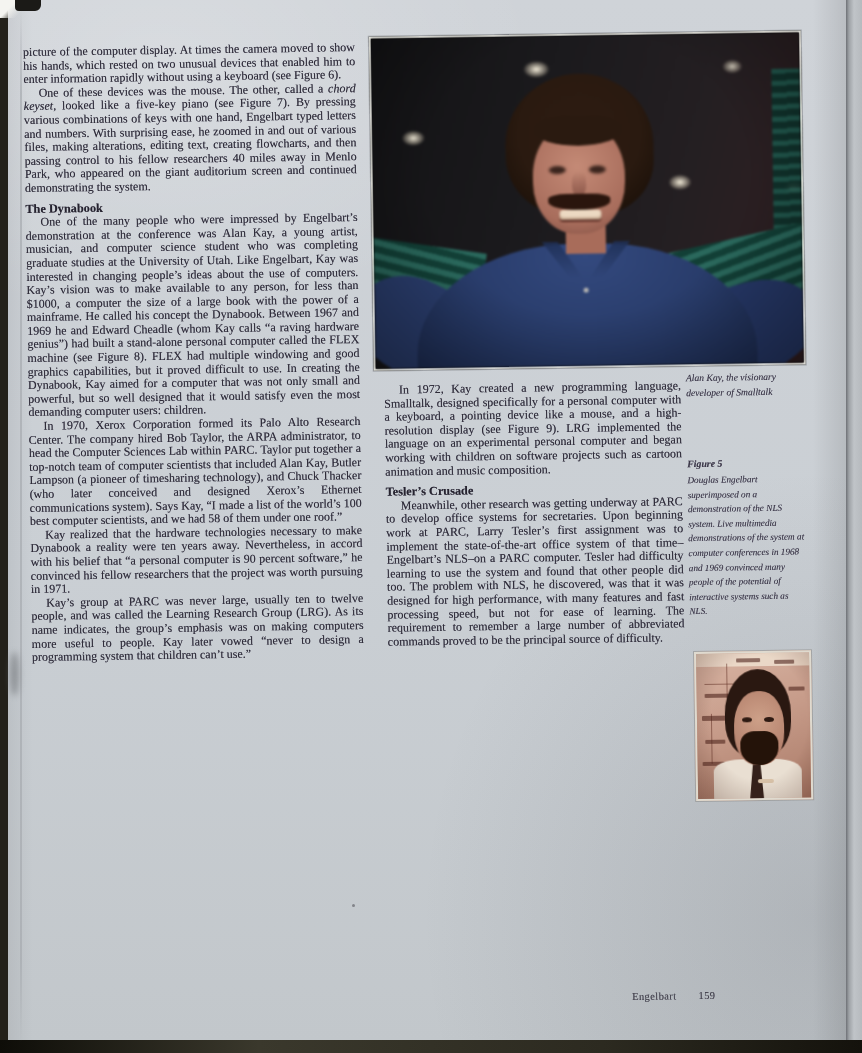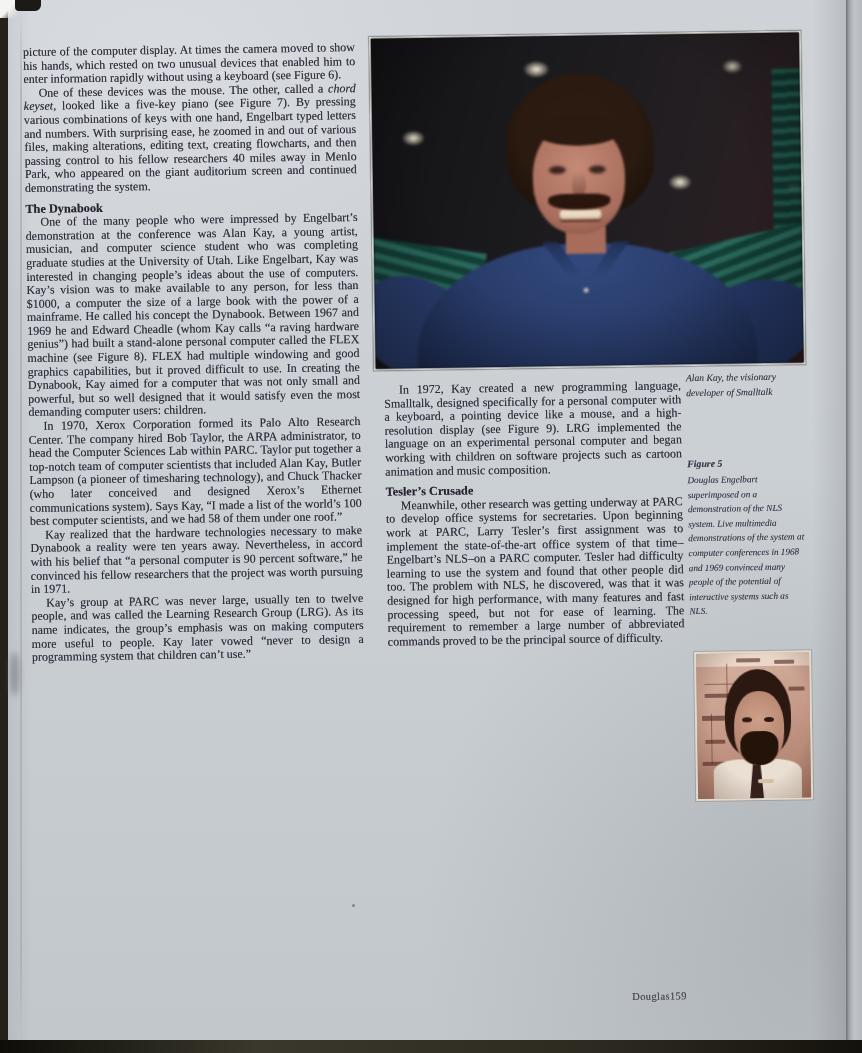--- a/index.html
+++ b/index.html
@@ -130,21 +130,21 @@
     border-radius:2px;}
   .e-shirt{position:absolute;left:16px;top:106px;width:88px;height:40px;background:#e9dfd2;
     border-radius:30% 30% 0 0;}
   .e-tie{position:absolute;left:52px;top:108px;width:14px;height:38px;background:#33201a;
     clip-path:polygon(25% 0,75% 0,100% 100%,0 100%);}
   .fig5 .vignette{background:radial-gradient(ellipse at 55% 45%,transparent 55%,rgba(70,35,25,0.35));}
 
   
   .footer{position:absolute;left:625px;top:994px;font-size:10.5px;color:#45434e;
     letter-spacing:0.4px;text-shadow:0 0 0.5px rgba(60,58,78,0.5);}
-  .footer .pageno{}
+  .footer .pageno{margin-left:22px;}
 </style>
 </head>
 <body>
 
 <div class="scan">
 
   <div class="paper"></div>
   <div class="right-page-sliver"></div>
   <div class="bottom-table"></div>
   <div class="corner-white"></div>
@@ -229,17 +229,17 @@
           <div class="e-eye re"></div>
           <div class="e-beard">
             <div class="e-mouth"></div>
           </div>
         </div>
         <div class="vignette"></div>
       </div>
     </div>
 
     <div class="footer">
-      <span>Douglas</span><span class="pageno">159</span>
+      <span>Engelbart</span><span class="pageno">159</span>
     </div>
 
   </div>
 </div>
 
 </body></html>

